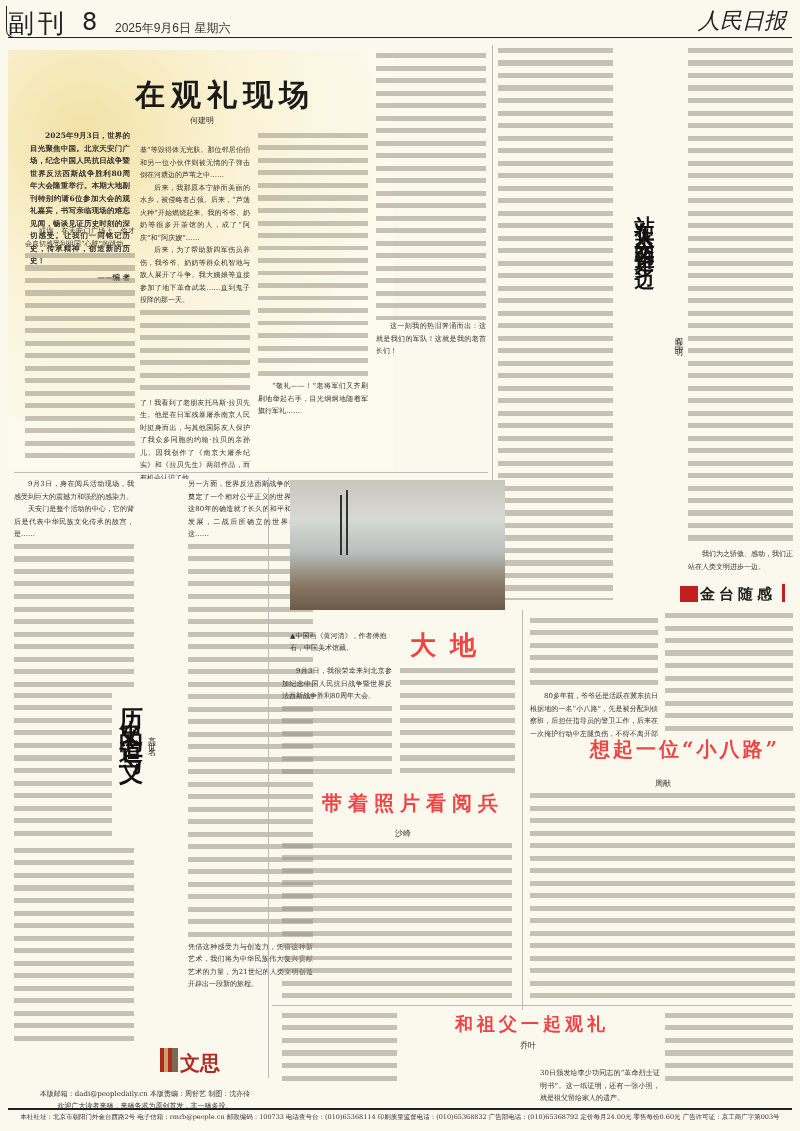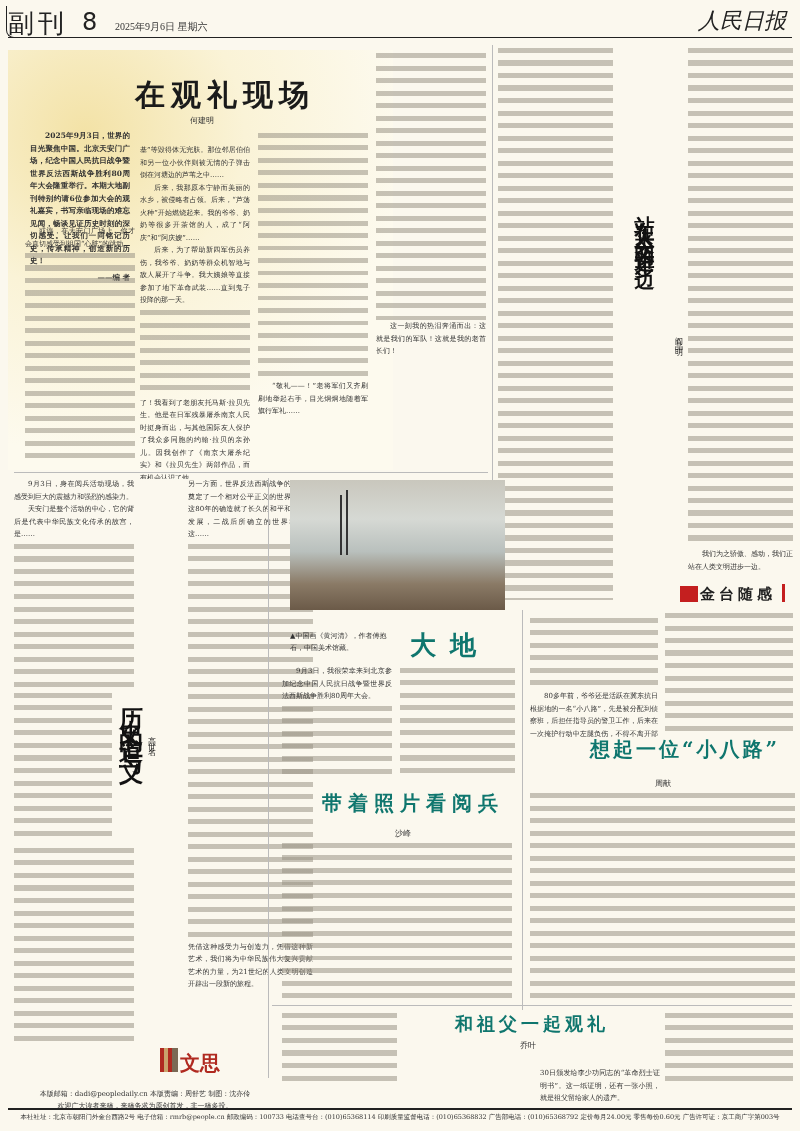--- a/index.html
+++ b/index.html
@@ -1,39 +1,39 @@
 <!DOCTYPE html>
 <html><head>
 <meta charset="utf-8">
 <style>
   * { margin:0; padding:0; box-sizing:border-box; }
   body { width:800px; height:1131px; background:#fbf8ee; font-family:"DejaVu Serif", serif; color:#222; position:relative; overflow:hidden; }
   .masthead { position:absolute; left:0; top:0; width:800px; height:40px; }
   .mh-section { position:absolute; left:8px; top:6px; font-family:"DejaVu Sans", sans-serif; font-size:26px; letter-spacing:4px; color:#222; }
   .mh-page { position:absolute; left:82px; top:8px; font-family:"DejaVu Sans", sans-serif; font-size:24px; color:#222; }
-  .mh-date { position:absolute; left:115px; top:20px; font-family:Liberation Serif, serif; font-size:10px; color:#333; }
+  .mh-date { position:absolute; left:115px; top:20px; font-family:Liberation Sans, sans-serif; font-size:12px; color:#333; }
   .mh-logo { position:absolute; right:14px; top:6px; font-family:"DejaVu Serif", serif; font-style:italic; font-size:22px; color:#222; }
   .mh-rule { position:absolute; left:8px; right:8px; top:37px; border-top:1.5px solid #222; }
   .mh-bracket { position:absolute; left:6px; top:6px; width:8px; height:32px; border-left:1.5px solid #222; border-bottom:1.5px solid #222; border-bottom-left-radius:8px; }
 
   .col { position:absolute; font-size:7px; line-height:12.5px; color:#333; text-align:justify; overflow:hidden; }
   .col p { text-indent:2em; }
   .fill { height:100%; background:repeating-linear-gradient(to bottom, transparent 0, transparent 3px, #9a9486 3px, #9a9486 8px, transparent 8px, transparent 12.5px); opacity:.55; }
 
   .banner { position:absolute; left:8px; top:50px; width:385px; height:420px; background:radial-gradient(circle at 20% 20%, #f3e2a6 0%, #faf3d7 35%, #fdfaee 70%); }
   .title-main { position:absolute; left:135px; top:75px; font-family:"DejaVu Serif", serif; font-weight:bold; font-size:30px; letter-spacing:6px; color:#1a1a1a; }
   .byline { position:absolute; font-size:8px; color:#333;text-align:right; }
   .editor-note { position:absolute; left:30px; top:130px; width:100px; font-size:7.5px; line-height:12.5px; font-weight:bold; color:#333; text-align:justify; }
   .vtitle { position:absolute; writing-mode:vertical-rl; font-weight:bold; color:#111; letter-spacing:6px; }
   .rule-h { position:absolute; border-top:1px solid #bbb; }
   .rule-v { position:absolute; border-left:1px solid #bbb; }
   .painting { position:absolute; left:290px; top:480px; width:215px; height:130px; background:linear-gradient(180deg,#c9c7bd 0%,#d6d9d4 30%,#b9c0bd 55%,#8a7a66 80%,#6b5a48 100%); }
   .painting .pole { position:absolute; width:2px; background:#333; }
   .caption { position:absolute; left:290px; top:630px; width:110px; font-size:7px; line-height:12px; color:#333; }
-  .cal-title { position:absolute; font-family:"DejaVu Serif", serif; font-weight:bold; color:#0f766e; }
+  .cal-title { position:absolute; font-family:"DejaVu Serif", serif; font-weight:bold; color:#ef4444; }
   .label-wensi { position:absolute; left:180px; top:1050px; font-family:"DejaVu Sans", sans-serif; font-weight:bold; font-size:20px; color:#b02a20; }
   .label-wensi-icon { position:absolute; left:160px; top:1048px; width:18px; height:24px; background:linear-gradient(90deg,#b02a20 0 4px,#caa36b 4px 8px,#b02a20 8px 12px,#7a6a55 12px 18px); }
   .label-jintai { position:absolute; left:700px; top:585px; font-family:"DejaVu Serif", serif; font-weight:bold; font-size:15px; color:#222; letter-spacing:4px; }
   .label-jintai-icon { position:absolute; left:680px; top:586px; width:18px; height:16px; background:#c41f1f; }
   .label-jintai-bar { position:absolute; left:782px; top:584px; width:3px; height:18px; background:#c41f1f; }
   .editor-info { position:absolute; left:20px; top:1088px; width:250px; font-size:7px; line-height:12px; color:#333; text-align:center; }
   .footer-rule { position:absolute; left:8px; right:8px; top:1108px; border-top:2px solid #222; }
   .footer { position:absolute; left:8px; right:8px; top:1113px; font-size:6.5px; color:#333; text-align:center; white-space:nowrap; }
 </style>
 </head>

